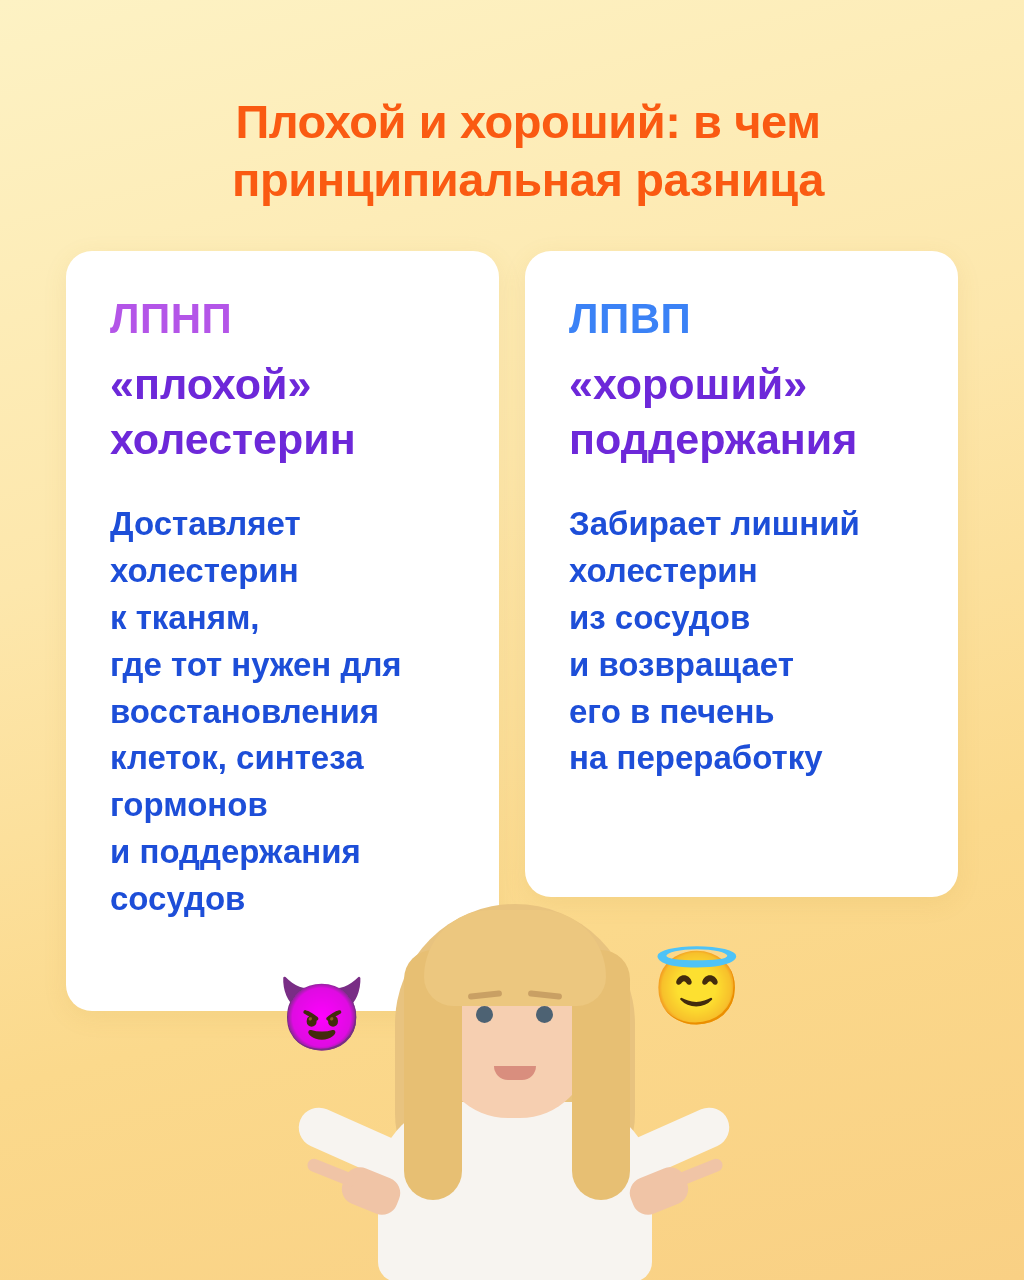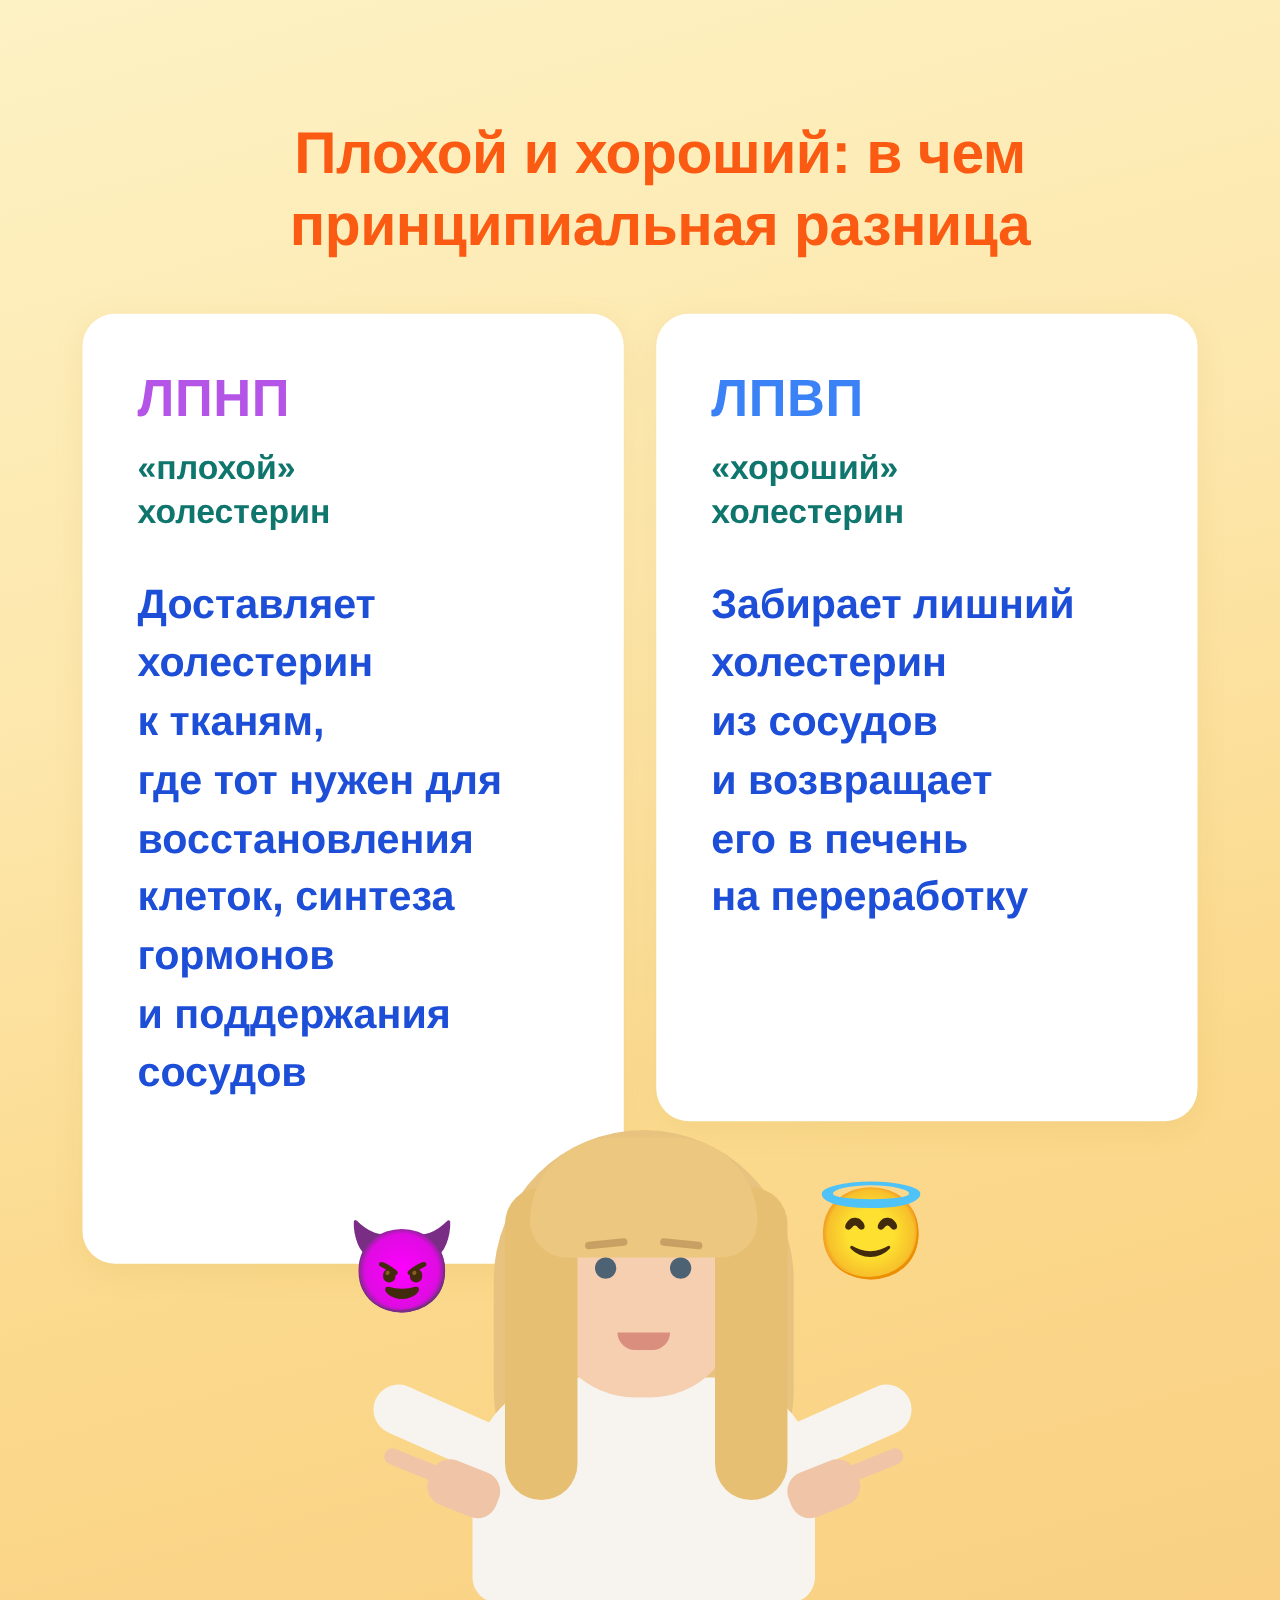--- a/index.html
+++ b/index.html
@@ -52,24 +52,24 @@
   .card.right { height: 646px; }
   .card-tag {
     font-size: 42px;
     font-weight: bold;
     letter-spacing: 0.5px;
     margin: 0 0 14px 0;
   }
   .tag-ldl { color: #b455e8; }
   .tag-hdl { color: #3b82f6; }
   .card-sub {
-    font-size: 27px;
+    font-size: 43px;
     font-weight: bold;
     line-height: 1.28;
-    color: #0f766e;
+    color: #6d28d9;
     margin: 0 0 34px 0;
     white-space: pre-line;
   }
   .card-body {
     font-size: 33px;
     font-weight: bold;
     line-height: 1.42;
     color: #1d4ed8;
     white-space: pre-line;
     margin: 0;
@@ -207,21 +207,21 @@
 восстановления
 клеток, синтеза
 гормонов
 и поддержания
 сосудов</div>
     </div>
 
     <div class="card right">
       <div class="card-tag tag-hdl">ЛПВП</div>
       <div class="card-sub">«хороший»
-холестерин</div>
+поддержания</div>
       <div class="card-body">Забирает лишний
 холестерин
 из сосудов
 и возвращает
 его в печень
 на переработку</div>
     </div>
 
   </div>
 

